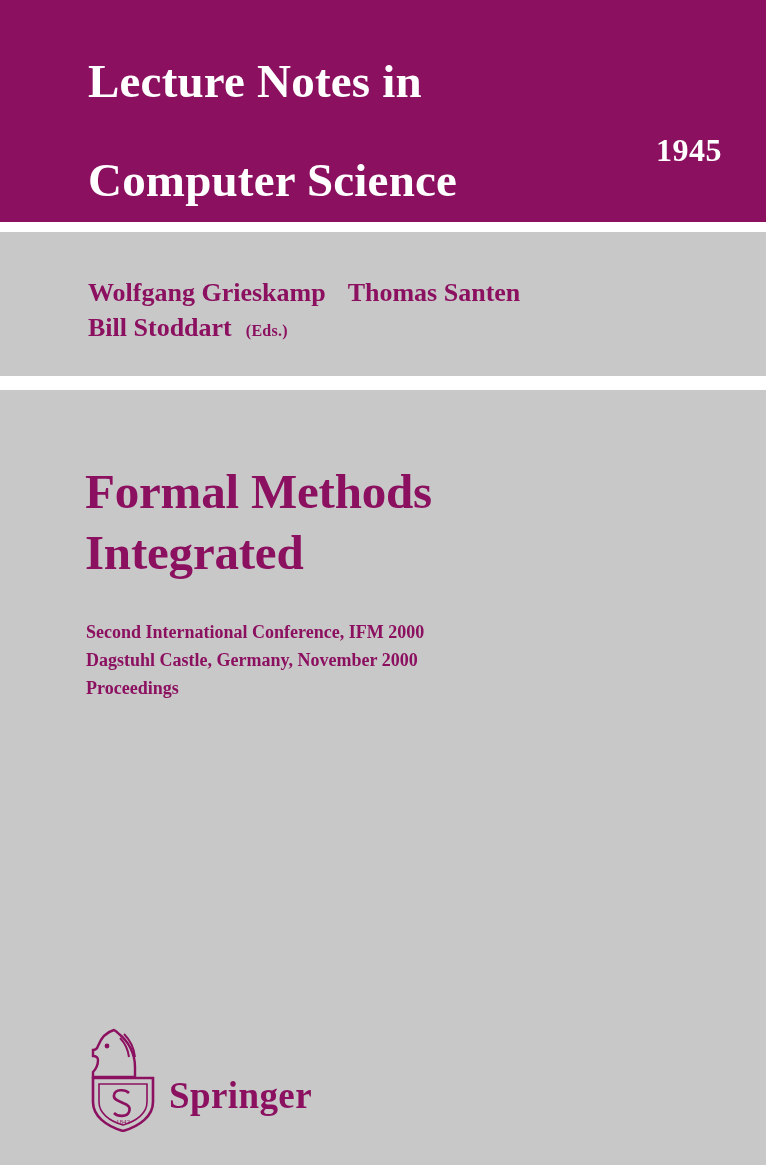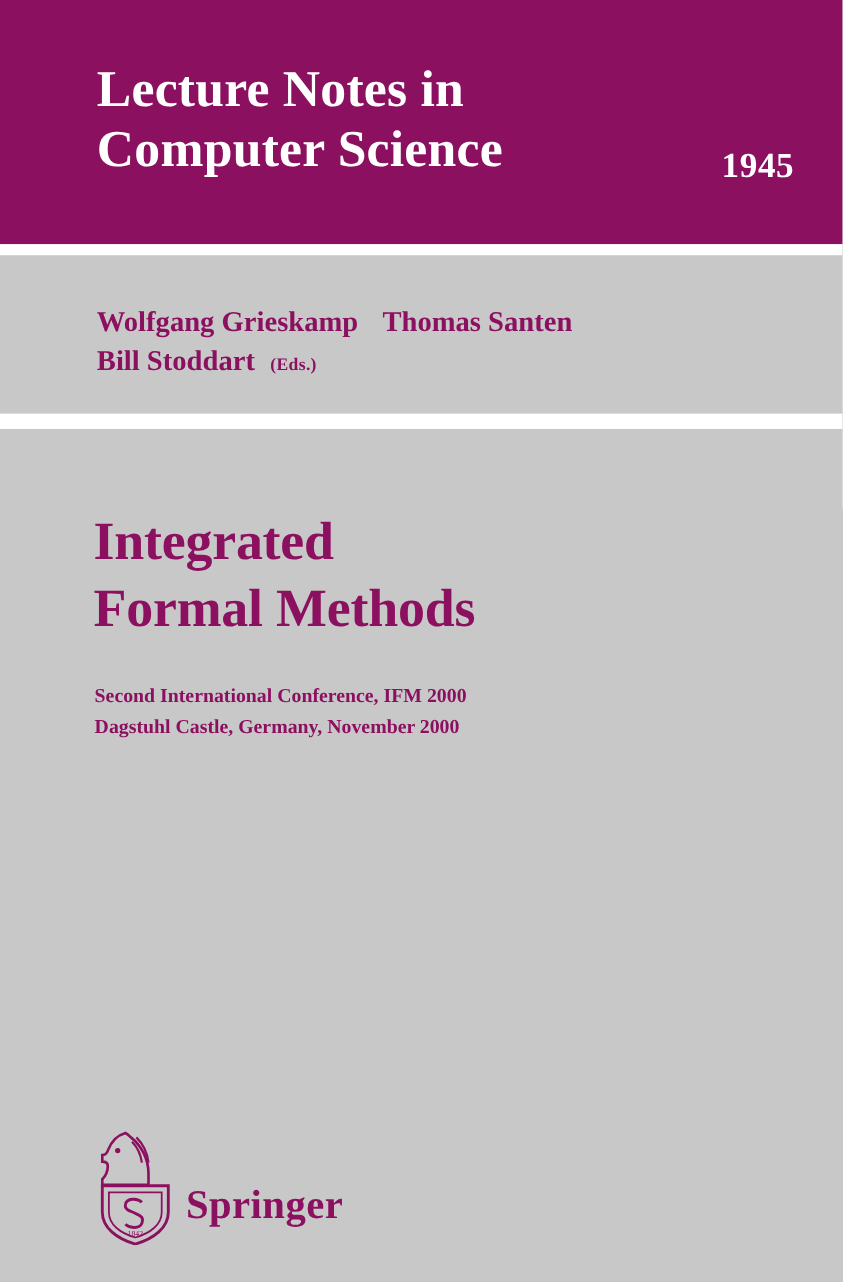--- a/index.html
+++ b/index.html
@@ -34,20 +34,21 @@
     width: 520px;
     color: #ffffff;
     font-family: "Liberation Serif", serif;
     font-weight: bold;
     font-size: 47px;
     line-height: 1.17;
     letter-spacing: 0.2px;
   }
   .banner-title .line2 {
     display: block;
+    margin-top: 44px;
   }
   .banner-number {
     position: absolute;
     right: 44px;
     top: 132px;
     color: #ffffff;
     font-family: "Liberation Serif", serif;
     font-weight: bold;
     font-size: 32px;
     letter-spacing: 0.5px;
@@ -160,27 +161,28 @@
       <span>Wolfgang Grieskamp</span><span class="gap"></span><span>Thomas Santen</span>
     </span>
     <span class="names-row">
       <span>Bill Stoddart</span><span class="eds-space"></span><span class="eds">(Eds.)</span>
     </span>
   </div>
 
   <div class="sep sep-2"></div>
 
   <div class="main-title">
+    <span>Formal Methods</span>
     <span>Integrated</span>
-    <span>Formal Methods</span>
   </div>
 
   <div class="subtitle">
     <span>Second International Conference, IFM 2000</span>
     <span>Dagstuhl Castle, Germany, November 2000</span>
+    <span>Proceedings</span>
   </div>
 
   <div class="publisher">
     <div class="publisher-mark">
       <svg width="78" height="108" viewBox="0 0 78 108" xmlns="http://www.w3.org/2000/svg">
         <g fill="none" stroke="#8c1060" stroke-width="2.6">
 
           <path d="M30 6 c-7 2 -13 8 -16 16 c-1 3 -3 4 -5 4 l0 6 c3 0 5 1 5 4 c0 5 -2 9 -5 12 l0 5 l42 0 l0 -10 c0 -14 -7 -26 -16 -33 c-2 -2 -3 -3 -5 -4 z" stroke-width="2.4"></path>
 
           <circle cx="23" cy="22" r="2.4" fill="#8c1060" stroke="none"></circle>

